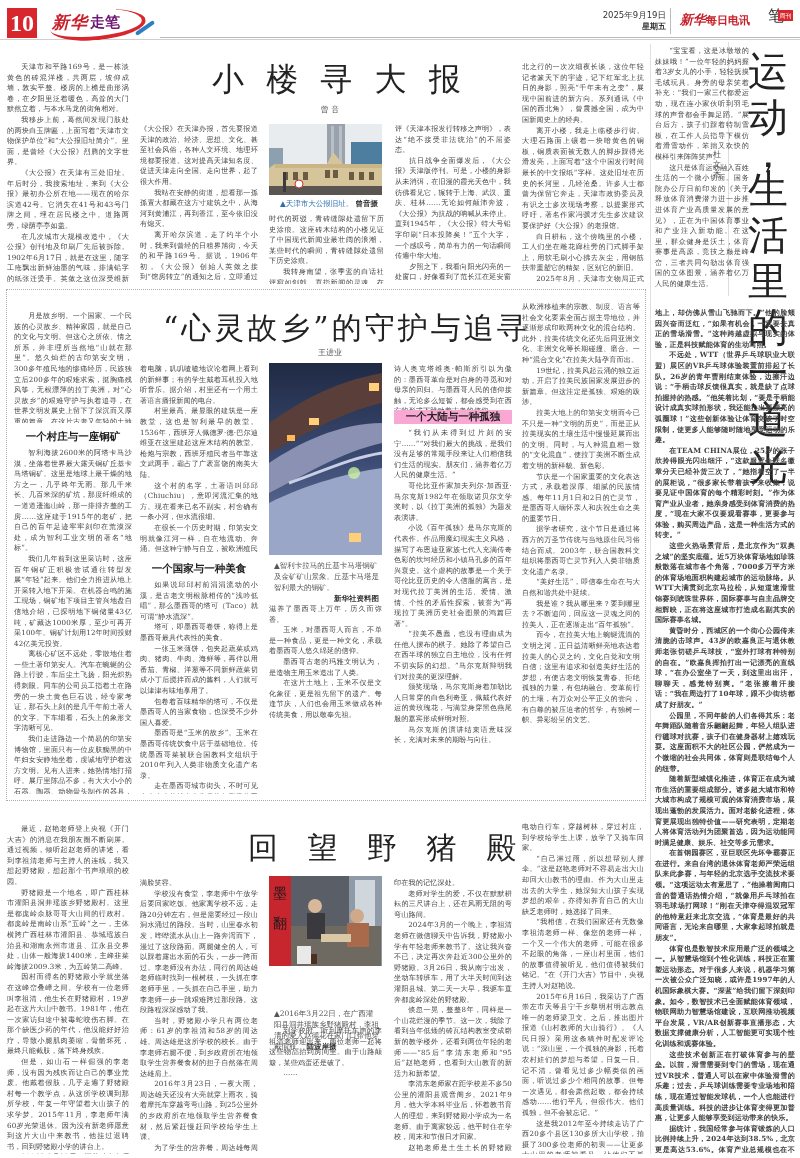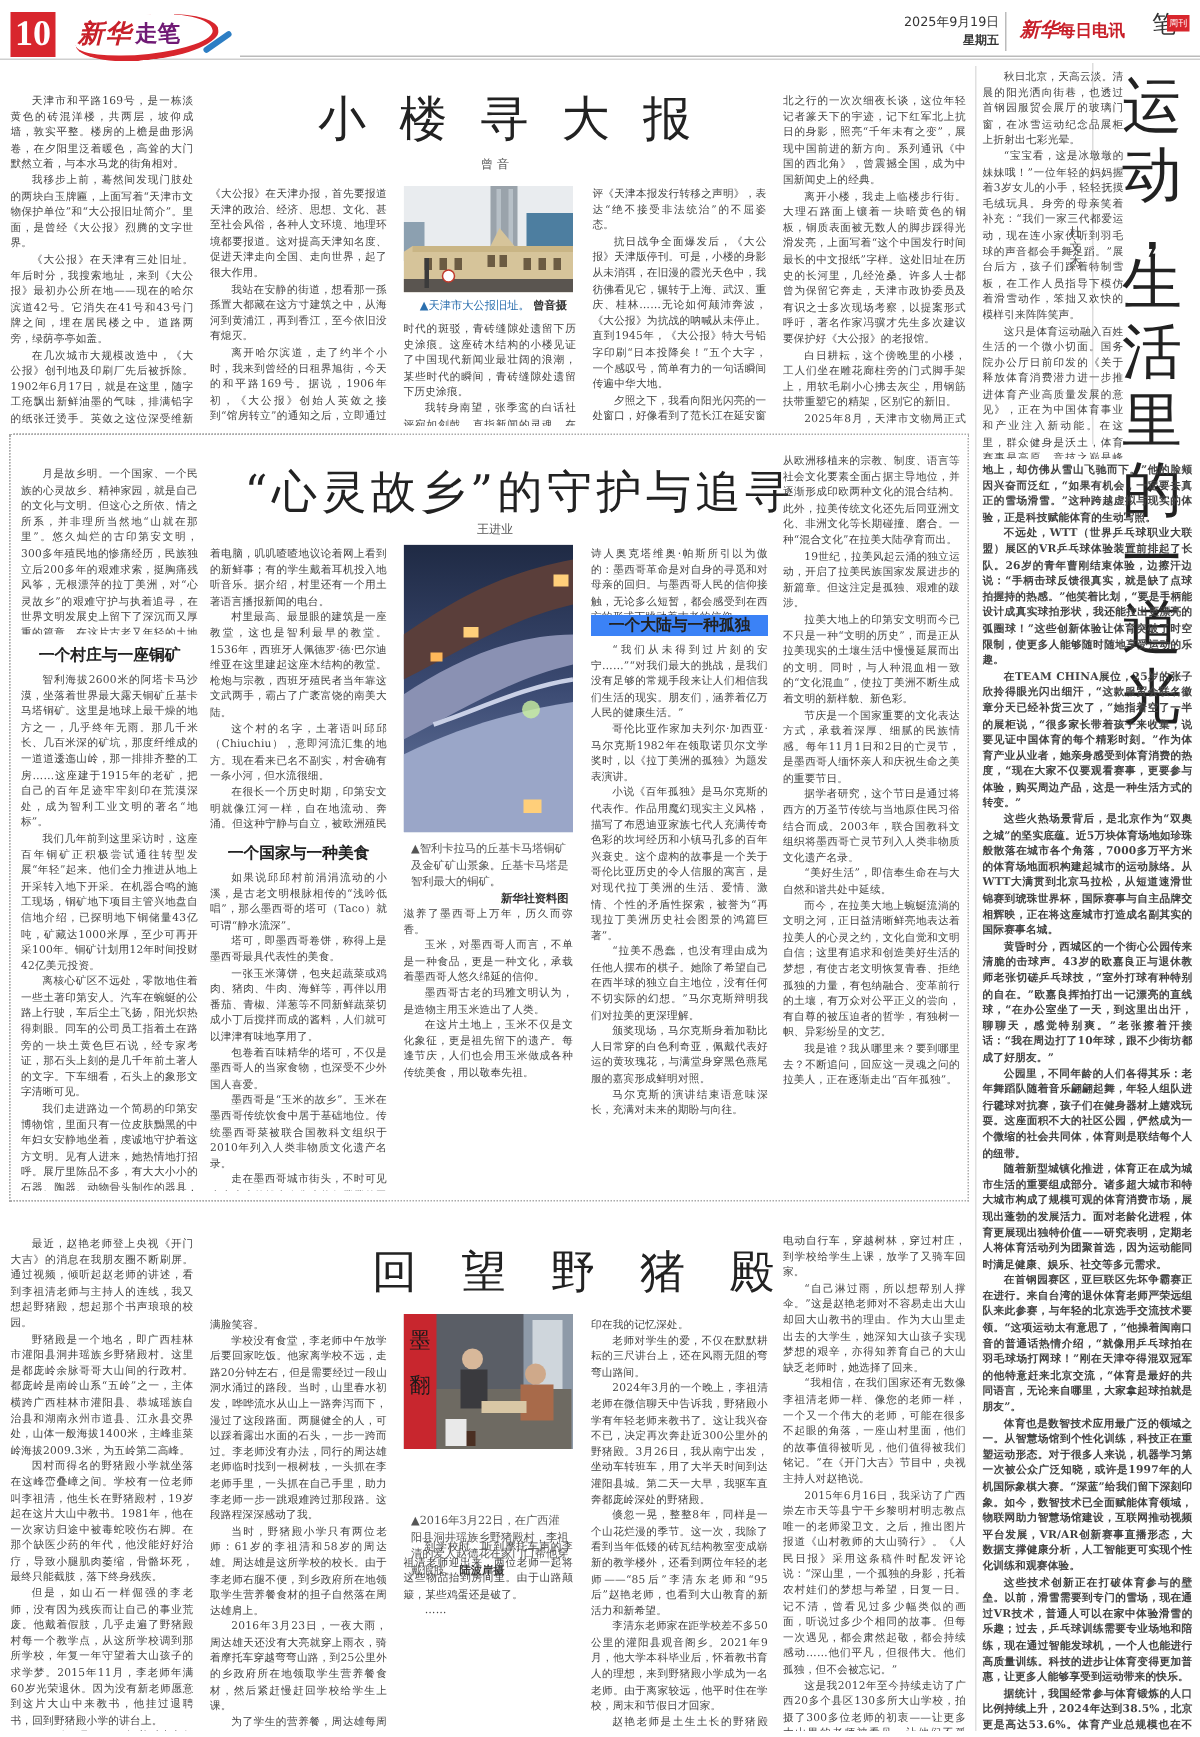--- a/index.html
+++ b/index.html
@@ -136,21 +136,20 @@
     <p class="noindent">北之行的一次次细夜长谈，这位年轻记者篆天下的宇迹，记下红军北上抗日的身影，照亮“千年未有之变”，展现中国前进的新方向。系列通讯《中国的西北角》，曾震撼全国，成为中国新闻史上的经典。</p>
     <p>离开小楼，我走上临楼步行街。大理石路面上镶着一块暗黄色的铜板，铜质表面被无数人的脚步踩得光滑发亮，上面写着“这个中国发行时间最长的中文报纸”字样。这处旧址在历史的长河里，几经沧桑。许多人士都曾为保留它奔走，天津市政协委员及有识之士多次现场考察，以提案形式呼吁，著名作家冯骥才先生多次建议要保护好《大公报》的老报馆。</p>
     <p>白日耕耘，这个傍晚里的小楼，工人们坐在雕花廊柱旁的门式脚手架上，用软毛刷小心拂去灰尘，用钢筋扶带重塑它的精架，区别它的新旧。</p>
     <p>2025年8月，天津市文物局正式批复《大公报旧址修缮工程现状勘察与设计方案》，标志着这一承载百年记忆的建筑保护性修缮工作取得关键性进展，进入到实质性实施阶段。</p>
   </div>
 </section>
 
 <section>
   <div class="vline" style="left:728px; top:42px; height:254px; background:#ddd;"></div>
   <div class="col" style="left:655px; top:46px; width:94px; height:260px;">
-    <p>秋日北京，天高云淡。清晨的阳光洒向街巷，也透过首钢园服贸会展厅的玻璃门窗，在冰雪运动纪念品展柜上折射出七彩光晕。</p>
     <p>“宝宝看，这是冰墩墩的妹妹哦！”一位年轻的妈妈握着3岁女儿的小手，轻轻抚摸毛绒玩具。身旁的母亲笑着补充：“我们一家三代都爱运动，现在连小家伙听到羽毛球的声音都会手舞足蹈。”展台后方，孩子们踩着特制雪板，在工作人员指导下模仿着滑雪动作，笨拙又欢快的模样引来阵阵笑声。</p>
     <p>这只是体育运动融入百姓生活的一个微小切面。国务院办公厅日前印发的《关于释放体育消费潜力进一步推进体育产业高质量发展的意见》，正在为中国体育事业和产业注入新动能。在这里，群众健身是沃土，体育赛事是高原，竞技之巅是峰峦，三者共同勾勒出体育强国的立体图景，涵养着亿万人民的健康生活。</p>
 
   </div>
   <div class="vauthor">杜文杰</div>
   <div class="vtitle">
     <span>运</span>
     <span>动</span>
     <span style="line-height:26px;">，</span>
     <span>生</span>
@@ -241,38 +240,38 @@
   <div class="col" style="left:269px; top:604px; width:113px; height:190px;">
     <p class="noindent">滋养了墨西哥上万年，历久而弥香。</p>
     <p>玉米，对墨西哥人而言，不单是一种食品，更是一种文化，承载着墨西哥人悠久绵延的信仰。</p>
     <p>墨西哥古老的玛雅文明认为，是造物主用玉米造出了人类。</p>
     <p>在这片土地上，玉米不仅是文化象征，更是祖先留下的遗产。每逢节庆，人们也会用玉米做成各种传统美食，用以敬奉先祖。</p>
   </div>
 
   <div class="col" style="left:394px; top:364px; width:118px; height:430px;">
     <p class="noindent">诗人奥克塔维奥·帕斯所引以为傲的：墨西哥革命是对自身的寻觅和对母亲的回归。与墨西哥人民的信仰接触，无论多么短暂，都会感受到在西方的形式下跳动着古老的信仰。</p>
   </div>
-  <div class="subhead" style="left:394px; top:410px; width:118px; background:#3b82f6;">一个大陆与一种孤独</div>
+  <div class="subhead" style="left:394px; top:410px; width:118px; background:#f9a8d4;">一个大陆与一种孤独</div>
   <div class="col" style="left:394px; top:428px; width:118px; height:366px;">
     <p>“我们从未得到过片刻的安宁……”“对我们最大的挑战，是我们没有足够的常规手段来让人们相信我们生活的现实。朋友们，涵养着亿万人民的健康生活。”</p>
     <p>哥伦比亚作家加夫列尔·加西亚·马尔克斯1982年在领取诺贝尔文学奖时，以《拉丁美洲的孤独》为题发表演讲。</p>
     <p>小说《百年孤独》是马尔克斯的代表作。作品用魔幻现实主义风格，描写了布恩迪亚家族七代人充满传奇色彩的坎坷经历和小镇马孔多的百年兴衰史。这个虚构的故事是一个关于哥伦比亚历史的令人信服的寓言，是对现代拉丁美洲的生活、爱情、激情、个性的矛盾性探索，被誉为“再现拉丁美洲历史社会图景的鸿篇巨著”。</p>
     <p>“拉美不愚蠢，也没有理由成为任他人摆布的棋子。她除了希望自己在西半球的独立自主地位，没有任何不切实际的幻想。”马尔克斯辩明我们对拉美的更深理解。</p>
     <p>颁奖现场，马尔克斯身着加勒比人日常穿的白色利奇亚，佩戴代表好运的黄玫瑰花，与满堂身穿黑色燕尾服的嘉宾形成鲜明对照。</p>
     <p>马尔克斯的演讲结束语意味深长，充满对未来的期盼与向往。</p>
   </div>
   <div class="col" style="left:522px; top:302px; width:118px; height:492px;">
     <p class="noindent">从欧洲移植来的宗教、制度、语言等社会文化要素全面占据主导地位，并逐渐形成印欧两种文化的混合结构。此外，拉美传统文化还先后同亚洲文化、非洲文化等长期碰撞、磨合。一种“混合文化”在拉美大陆孕育而出。</p>
     <p>19世纪，拉美风起云涌的独立运动，开启了拉美民族国家发展进步的新篇章。但这注定是孤独、艰难的跋涉。</p>
     <p>拉美大地上的印第安文明而今已不只是一种“文明的历史”，而是正从拉美现实的土壤生活中慢慢延展而出的文明。同时，与人种混血相一致的“文化混血”，使拉丁美洲不断生成着文明的新样貌、新色彩。</p>
     <p>节庆是一个国家重要的文化表达方式，承载着深厚、细腻的民族情感。每年11月1日和2日的亡灵节，是墨西哥人缅怀亲人和庆祝生命之美的重要节日。</p>
     <p>据学者研究，这个节日是通过将西方的万圣节传统与当地原住民习俗结合而成。2003年，联合国教科文组织将墨西哥亡灵节列入人类非物质文化遗产名录。</p>
     <p>“美好生活”，即信奉生命在与大自然和谐共处中延续。</p>
+    <p>我是谁？我从哪里来？要到哪里去？不断追问，回应这一灵魂之问的拉美人，正在逐渐走出“百年孤独”。</p>
     <p>而今，在拉美大地上蜿蜒流淌的文明之河，正日益清晰鲜亮地表达着拉美人的心灵之约，文化自觉和文明自信；这里有追求和创造美好生活的梦想，有使古老文明恢复青春、拒绝孤独的力量，有包纳融合、变革前行的土壤，有万众对公平正义的尝向，有自尊的被压迫者的哲学，有独树一帜、异彩纷呈的文艺。</p>
-    <p>我是谁？我从哪里来？要到哪里去？不断追问，回应这一灵魂之问的拉美人，正在逐渐走出“百年孤独”。</p>
   </div>
 </section>
 
 <section>
   <h1 class="headline" style="left:248px; top:828px; font-size:30px; letter-spacing:10px;">回 望 野 猪 殿</h1>
   <div class="byline" style="left:300px; top:916px; width:60px;margin-top:31px;">陆波岸</div>
 
   <div class="col" style="left:7px; top:824px; width:122px; height:330px;">
     <p>最近，赵艳老师登上央视《开门大吉》的消息在我朋友圈不断刷屏。通过视频，倾听起赵老师的讲述，看到李祖清老师与主持人的连线，我又想起野猪殿，想起那个书声琅琅的校园。</p>
     <p>野猪殿是一个地名，即广西桂林市灌阳县洞井瑶族乡野猪殿村。这里是都庞岭余脉哥哥大山间的行政村。都庞岭是南岭山系“五岭”之一，主体横跨广西桂林市灌阳县、恭城瑶族自治县和湖南永州市道县、江永县交界处，山体一般海拔1400米，主峰韭菜岭海拔2009.3米，为五岭第二高峰。</p>

